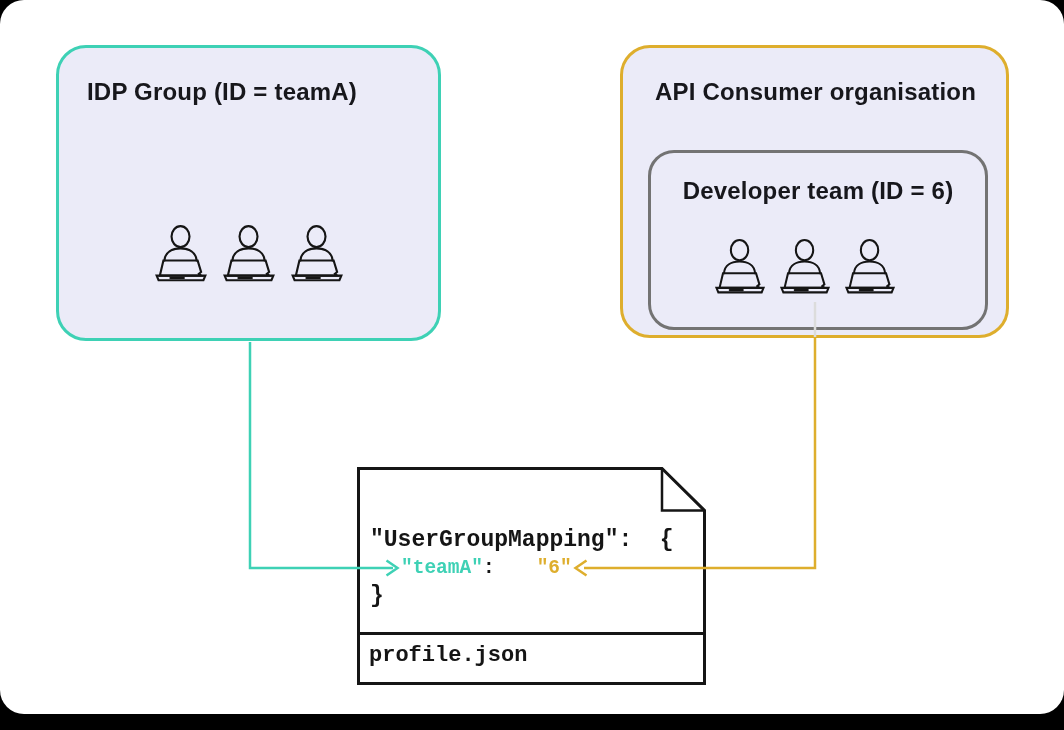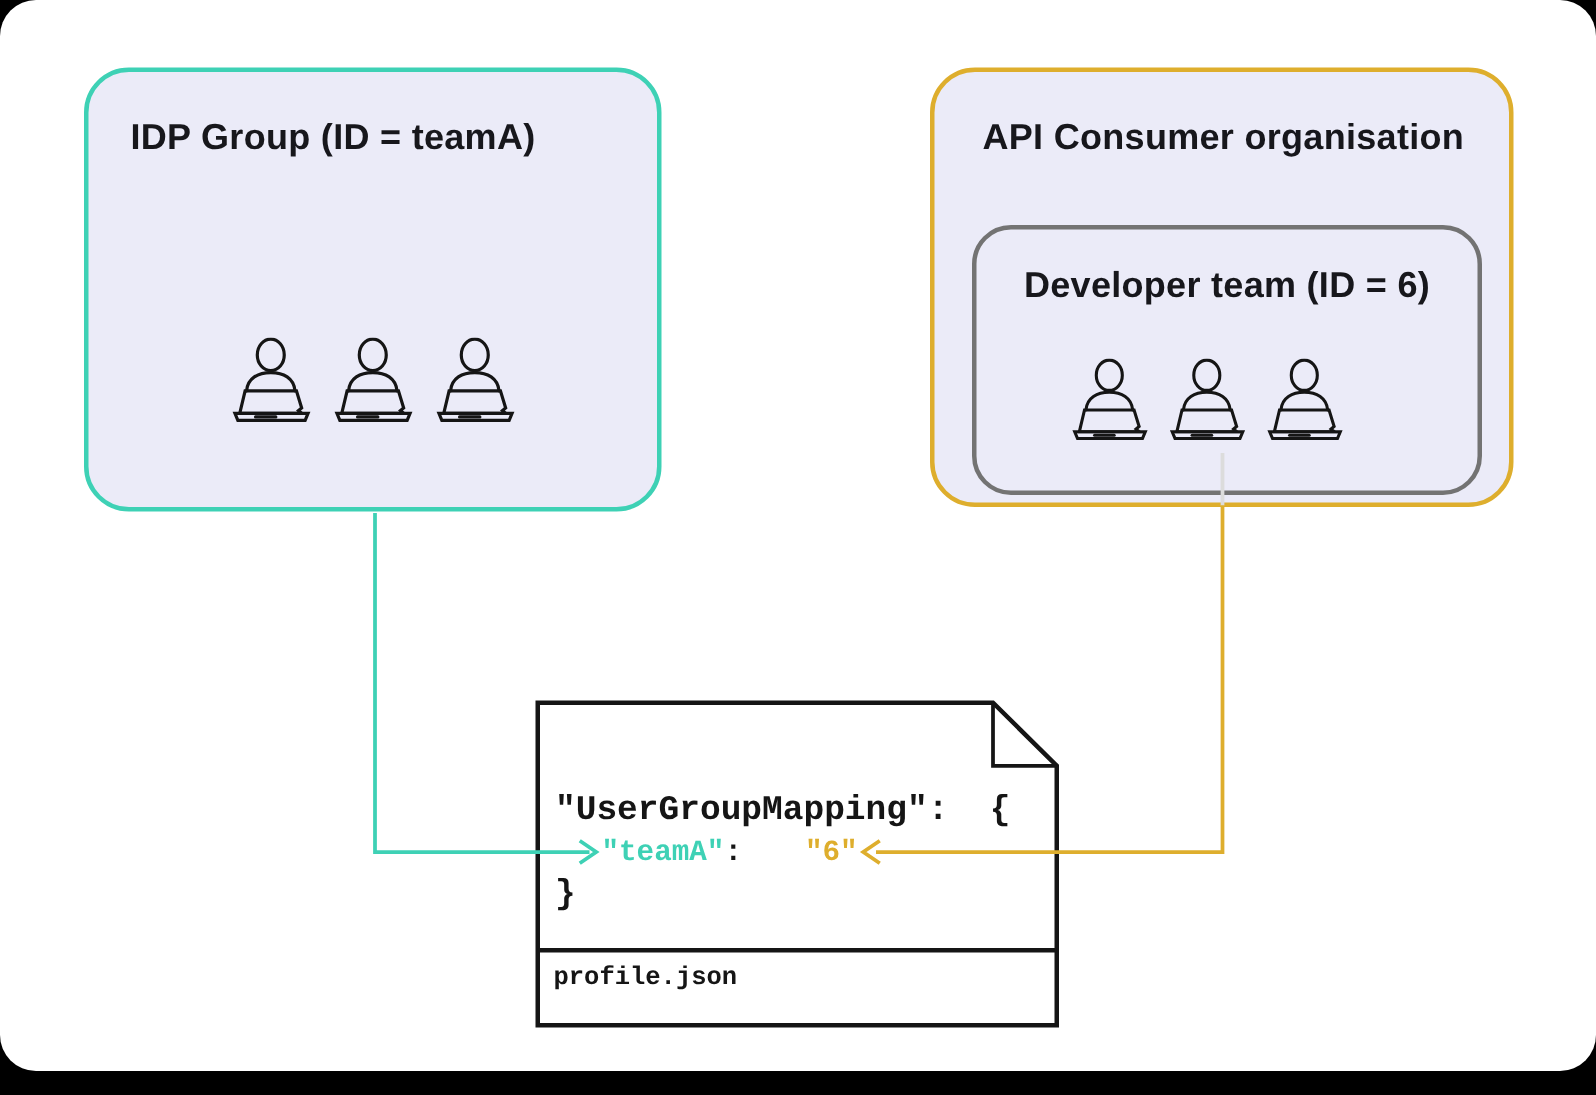--- a/index.html
+++ b/index.html
@@ -20,21 +20,21 @@
   #idp-box .icon-row{top:177px;gap:10px;}
   #team-box .icon-row{top:86px;gap:9px;transform:translateX(-13px);}
   .person-svg{width:58px;height:57px;}
   #team-box .person-svg{width:56px;height:55px;}
   .overlay{position:absolute;left:0;top:0;width:1064px;height:730px;pointer-events:none;z-index:5;}
   .code{position:absolute;z-index:6;font-family:"Liberation Mono",monospace;font-weight:700;
         color:#151515;white-space:pre;}
   #code-line1{left:370px;top:527px;font-size:23px;}
   #code-line2{left:401px;top:557px;font-size:19.5px;}
   #code-line3{left:370px;top:583px;font-size:23px;}
-  #file-name{left:369px;top:643px;font-size:17px;}
+  #file-name{left:369px;top:643px;font-size:22px;}
   .tok-key{color:#3ED1B5;}
   .tok-colon{color:#151515;}
   .tok-value{color:#DEAE2D;margin-left:42px;}
 </style>
 </head>
 <body>
 
 <div class="canvas">
 
   <div class="box" id="idp-box">

